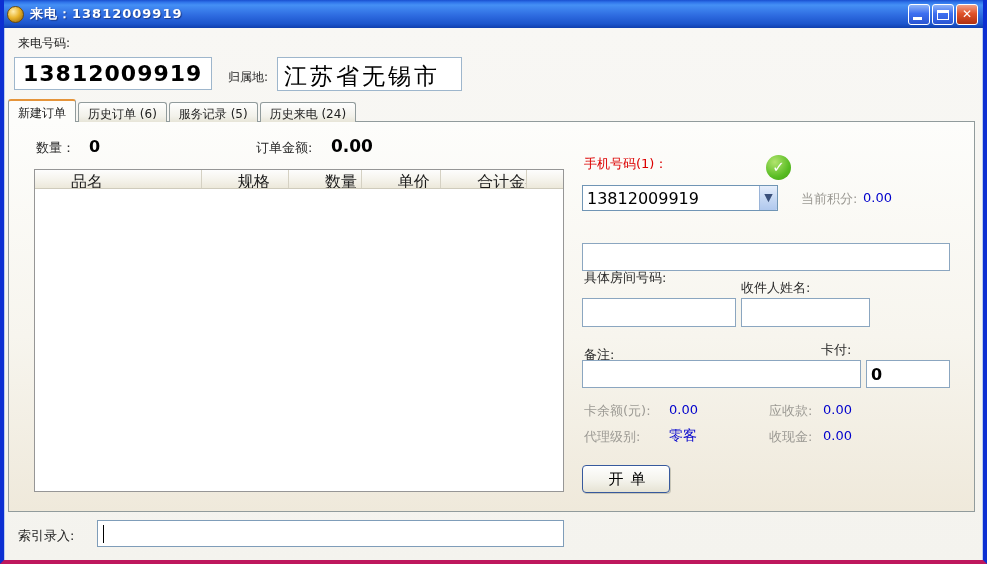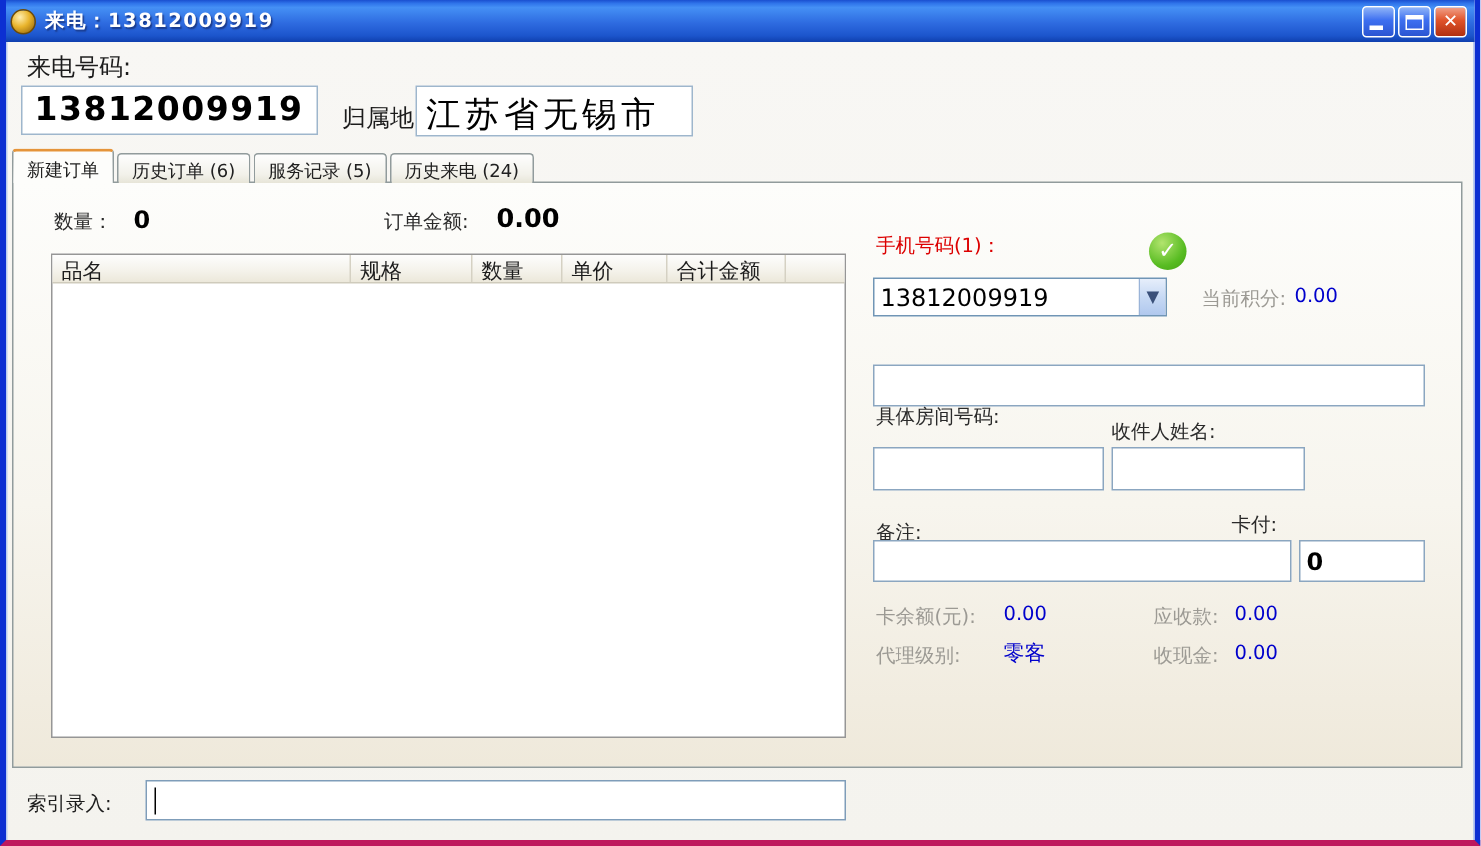--- a/index.html
+++ b/index.html
@@ -23,21 +23,21 @@
   .winbtn.close{ background:linear-gradient(180deg,#f0a088 0%,#e0532a 45%,#b03010 100%); }
   .min-glyph{ position:absolute; left:4px; bottom:4px; width:9px; height:3px; background:#fff; }
   .max-glyph{ position:absolute; left:4px; top:5px; width:12px; height:10px; border:1px solid #fff; border-top:3px solid #fff; }
   .close-glyph{ position:absolute; left:0; top:2px; width:100%; text-align:center; color:#fff; font-weight:bold; font-size:12px; }
 
   
   .content{ position:absolute; top:28px; left:0; width:979px; height:532px;
     background:linear-gradient(180deg,#f8f7f4 0%,#f4f3ee 100%);
     box-shadow: inset 1px 0 0 #b9ccf0, inset -1px 0 0 #b9ccf0; }
 
-  .lbl{ font-size:16px; color:#1c1c1c; position:absolute; white-space:nowrap; }
+  .lbl{ font-size:12px; color:#1c1c1c; position:absolute; white-space:nowrap; }
   .lbl13{ font-size:13px; color:#2a2a2a; position:absolute; white-space:nowrap; }
   .lbl-gray{ font-size:13px; color:#9c9a94; position:absolute; white-space:nowrap; }
   .val-blue{ font-size:13px; color:#0000cc; position:absolute; white-space:nowrap; }
 
   .caller-box{ position:absolute; left:10px; top:29px; width:198px; height:33px; background:#fff;
     border:1px solid #9eb6cc; font-size:22px; font-weight:bold; letter-spacing:1px;
     padding:3px 0 0 8px; color:#000; }
   .loc-box{ position:absolute; left:273px; top:29px; width:185px; height:34px; background:#fff;
     border:1px solid #9eb6cc; font-family:"DejaVu Serif","Liberation Serif",serif;
     font-size:23px; letter-spacing:3px; padding:3px 0 10px 6px; color:#000; }
@@ -56,22 +56,22 @@
     background:linear-gradient(180deg,#fdfdfb 0%,#f7f5ee 55%,#efe9db 100%); }
 
   .qty-val{ position:absolute; left:80px; top:15px; font-size:16px; font-weight:bold; color:#000; }
   .amt-val{ position:absolute; left:322px; top:14px; font-size:17px; font-weight:bold; color:#000; }
 
   .order-table{ position:absolute; left:25px; top:47px; width:530px; height:323px;
     background:#fff; border:1px solid #969696; }
   .thead{ display:flex; height:19px;
     background:linear-gradient(180deg,#fdfdfd 0%,#f4f2ea 60%,#ece8da 100%);
     border-bottom:1px solid #cfcbbc; }
-  .th{ font-size:14px; color:#1c1c1c; padding:2px 0 0 6px; border-right:1px solid #d5d1c3;
-    overflow:hidden; white-space:nowrap; }
+  .th{ font-size:16px; color:#1c1c1c; padding:2px 0 0 6px; border-right:1px solid #d5d1c3;
+    overflow:hidden; white-space:nowrap;margin-left:30px; }
   .c0{ width:199px; } .c1{ width:81px; } .c2{ width:60px; } .c3{ width:70px; } .c4{ width:79px; }
   .c5{ flex:1; border-right:none; }
 
   
   .mobile-label{ position:absolute; left:575px; top:33px; color:#dc0000; font-size:13px; }
   .check-icon{ position:absolute; left:757px; top:33px; width:25px; height:25px; border-radius:50%;
     background:radial-gradient(circle at 35% 28%, #b2e46e, #58bc22 62%, #43a013 100%);
     color:#fff; font-weight:bold; font-size:15px; text-align:center; line-height:25px; }
   .combo{ position:absolute; left:573px; top:63px; width:196px; height:26px; background:#fff;
     border:1px solid #7095b5; display:flex; cursor:pointer; }
@@ -178,20 +178,21 @@
       <span class="lbl-gray" style="left:575px; top:280px;">卡余额(元):</span>
       <span class="val-blue" style="left:660px; top:280px;">0.00</span>
       <span class="lbl-gray" style="left:760px; top:280px;">应收款:</span>
       <span class="val-blue" style="left:814px; top:280px;">0.00</span>
 
       <span class="lbl-gray" style="left:575px; top:306px;">代理级别:</span>
       <span class="val-blue" style="left:660px; top:305px; font-size:14px;">零客</span>
       <span class="lbl-gray" style="left:760px; top:306px;">收现金:</span>
       <span class="val-blue" style="left:814px; top:306px;">0.00</span>
 
+      <button class="submit-btn">开单</button>
     </div>
 
     <span class="footer-label">索引录入:</span>
     <div class="footer-input-wrap">
       <span class="caret"></span>
       <input class="footer-input" value="" style="">
     </div>
 
   </div>
 </div>

